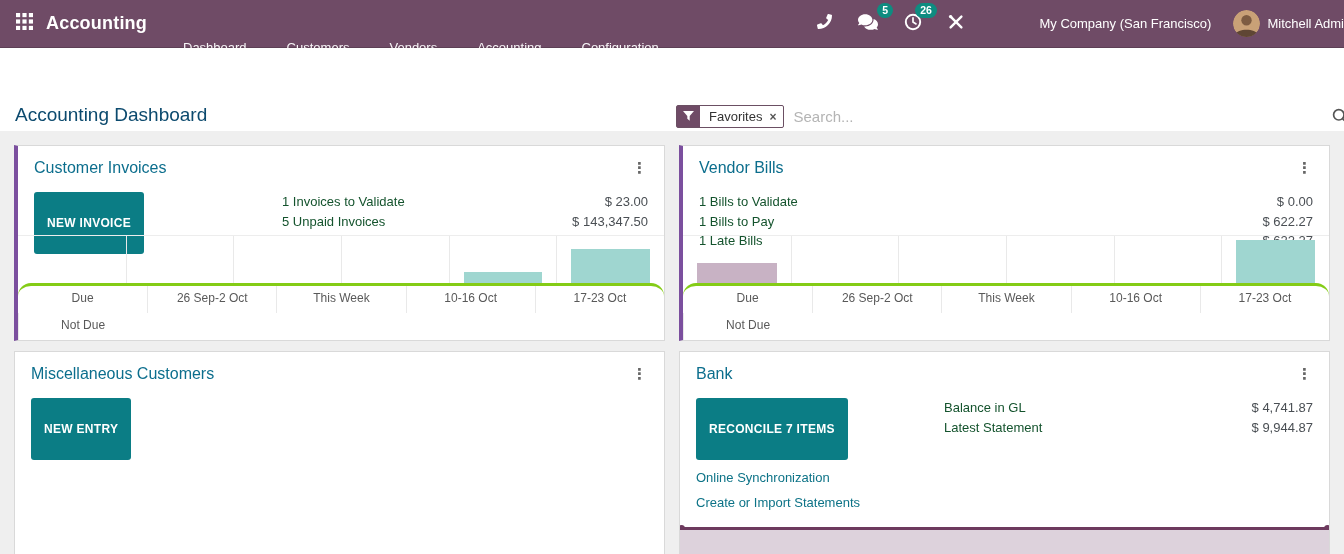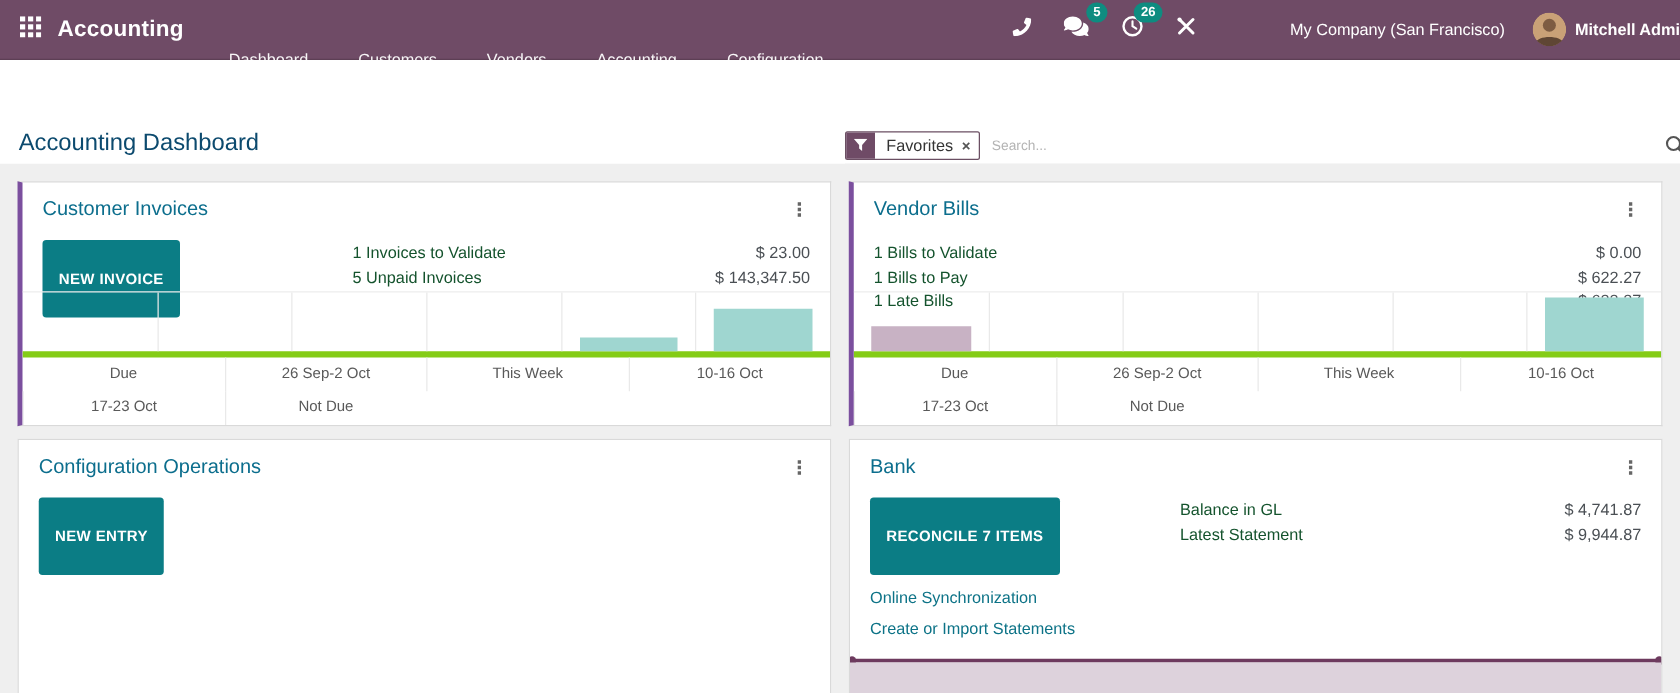--- a/index.html
+++ b/index.html
@@ -11,34 +11,34 @@
     color: #fff; border-bottom: 1px solid #5d3f55; }
   .apps-btn { margin-left: 16px; display: flex; align-items: center; cursor: pointer; }
   .brand { font-size: 18px; font-weight: 700; margin-left: 13px; letter-spacing: .2px; cursor: pointer; }
   .menu { display: flex; margin-left: 16px; height: 48px; align-items: center; }
   .menu-item { padding: 0 20px; font-size: 13px; color: rgba(255,255,255,.95); cursor: pointer; line-height: 48px; margin-top: 48px; }
   .nav-right { margin-left: auto; display: flex; align-items: center; }
   .nav-icon { position: relative; padding: 6px 13px; cursor: pointer; display: flex; align-items: center; }
   .badge { position: absolute; top: -4px; right: -2px; background: #0E8C80; color: #fff;
     font-size: 10.5px; font-weight: 700; border-radius: 9px; padding: 1.5px 5.5px; line-height: 1.2; }
   .company { font-size: 13px; margin: 0 22px 0 18px; cursor: pointer; white-space: nowrap; padding-left: 44px; }
-  .user { display: flex; align-items: center; cursor: pointer; white-space: nowrap; font-weight: bold; }
+  .user { display: flex; align-items: center; cursor: pointer; white-space: nowrap; }
   .avatar { width: 27px; height: 27px; border-radius: 50%; overflow: hidden; margin-right: 7px; flex: none; }
   .username { font-size: 13px; }
 
   
   .control-panel { position: relative; height: 83px; background: #fff; }
   .page-title { position: absolute; left: 15px; top: 56px; font-size: 19px; font-weight: 400; color: #0c4a6e; }
   .search-area { position: absolute; left: 676px; top: 54px; right: 0; }
   .search-bar { display: flex; align-items: center; height: 30px; border-bottom: 1px solid #e2e2e2; position: relative; }
   .facet { display: flex; align-items: stretch; border: 1px solid #6b4f63; border-radius: 2px; height: 23px; background: #fff; }
   .facet-icon { background: #6F4B66; color: #fff; width: 23px; display: flex; align-items: center; justify-content: center; }
   .facet-label { padding: 0 7px 0 9px; font-size: 13px; color: #333; display: flex; align-items: center; }
   .facet-remove { padding: 0 7px 0 0; color: #555; font-size: 12px; font-weight: 700; display: flex; align-items: center; cursor: pointer; }
-  .search-input { border: none; outline: none; flex: 1; font-size: 11px; color: #4c1d95; margin-left: 9px; background: transparent; }
+  .search-input { border: none; outline: none; flex: 1; font-size: 15px; color: #4c1d95; margin-left: 9px; background: transparent; }
   .search-input::placeholder { color: #b4b4b4; }
   .mag { position: absolute; left: 656px; top: 6px; }
   .controls { display: flex; align-items: center; margin-top: 11px; padding-left: 10px;
     font-size: 13px; color: #3d3d3d; font-weight: 600; }
   .ctrl { display: flex; align-items: center; gap: 6px; margin-right: 25px; cursor: pointer; }
   .ctrl .glyph { font-weight: 400; color: #555; font-size: 13px; }
   .highlight-red { border: 3px solid #E30613; padding: 4px 8px; margin: -7px 13px -7px -11px; }
   .pager { margin-left: auto; display: flex; align-items: center; gap: 10px; padding-right: 8px;
     color: #4c4c4c; font-weight: 400; }
   .pager-text { margin-right: 8px; }
@@ -64,21 +64,21 @@
   .row { display: flex; justify-content: space-between; font-size: 13px; line-height: 19.5px; }
   .row a { color: #14532d; cursor: pointer; text-decoration: none; }
   .row .amount { color: #4a4f54; }
 
   
   .mini-chart { position: absolute; bottom: 0; left: 0; right: 0; }
   .segs { display: grid; grid-template-columns: repeat(6,1fr); height: 48px; border-top: 1px solid #ededed; }
   .seg { position: relative; border-left: 1px solid #e9e9e9; }
   .seg:first-child { border-left: none; }
   .bar { position: absolute; bottom: 0; left: 13%; right: 13%; }
-  .chart-labels { display: grid; grid-template-columns: repeat(4,1fr); border-top: 5px solid #84cc16; }
+  .chart-labels { display: grid; grid-template-columns: repeat(5,1fr); border-top: 3px solid #84cc16; border-radius: 13px; }
   .chart-labels span { border-left: 1px solid #e9e9e9; text-align: center; padding: 5px 0 8px;
     font-size: 12px; color: #595959; }
   .chart-labels span:first-child { border-left: none; }
 
   
   .bank-graph { position: absolute; top: 175px; left: 0; right: 0; bottom: 0; }
   .bank-line { height: 3px; background: #6D3A5E; position: relative; }
   .bank-line::before, .bank-line::after { content: ""; position: absolute; width: 7px; height: 7px;
     background: #6D3A5E; border-radius: 50%; top: -2px; }
   .bank-line::before { left: -2px; } .bank-line::after { right: -2px; }
@@ -317,21 +317,21 @@
         <span>This Week</span>
         <span>10-16 Oct</span>
         <span>17-23 Oct</span>
         <span>Not Due</span>
       </div>
     </div>
   </section>
 
   <section class="card">
     <div class="card-head">
-      <h2 class="card-title">Configuration Operations</h2>
+      <h2 class="card-title">Miscellaneous Customers</h2>
       <span class="kebab">⋮</span>
     </div>
     <div class="card-body">
       <div class="col-left">
         <button class="btn">NEW ENTRY</button>
       </div>
     </div>
   </section>
 
   <section class="card">

